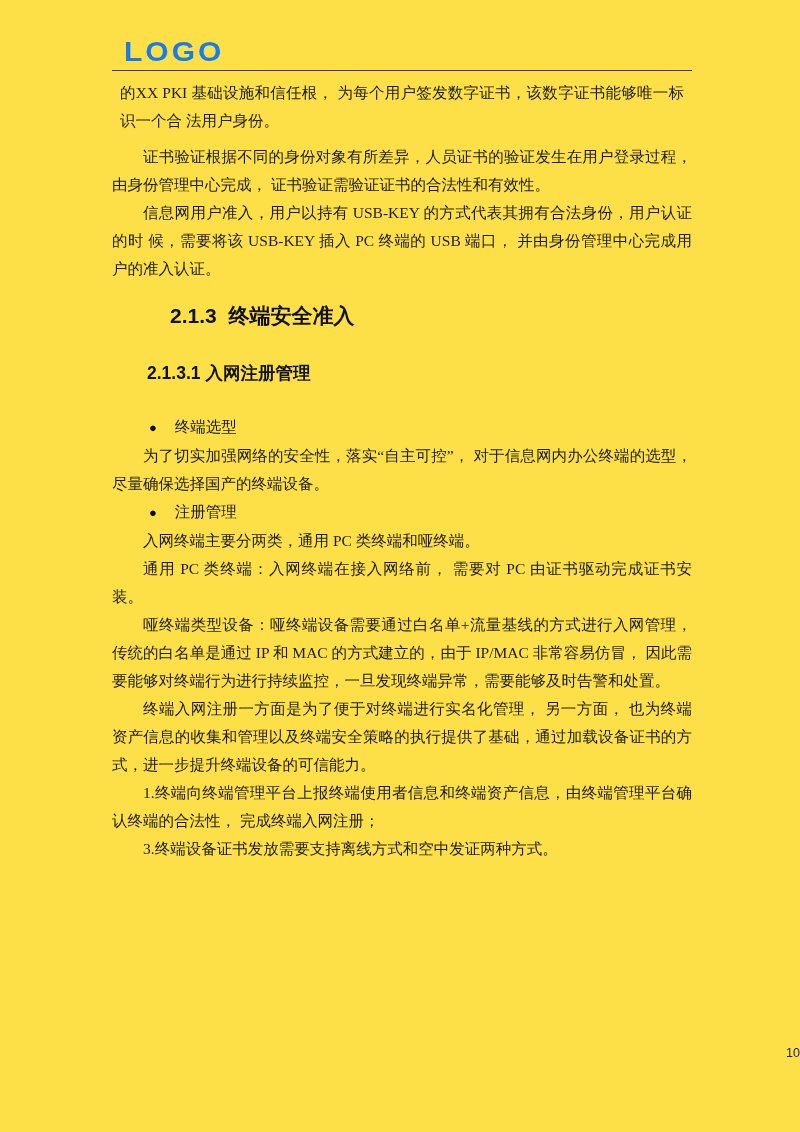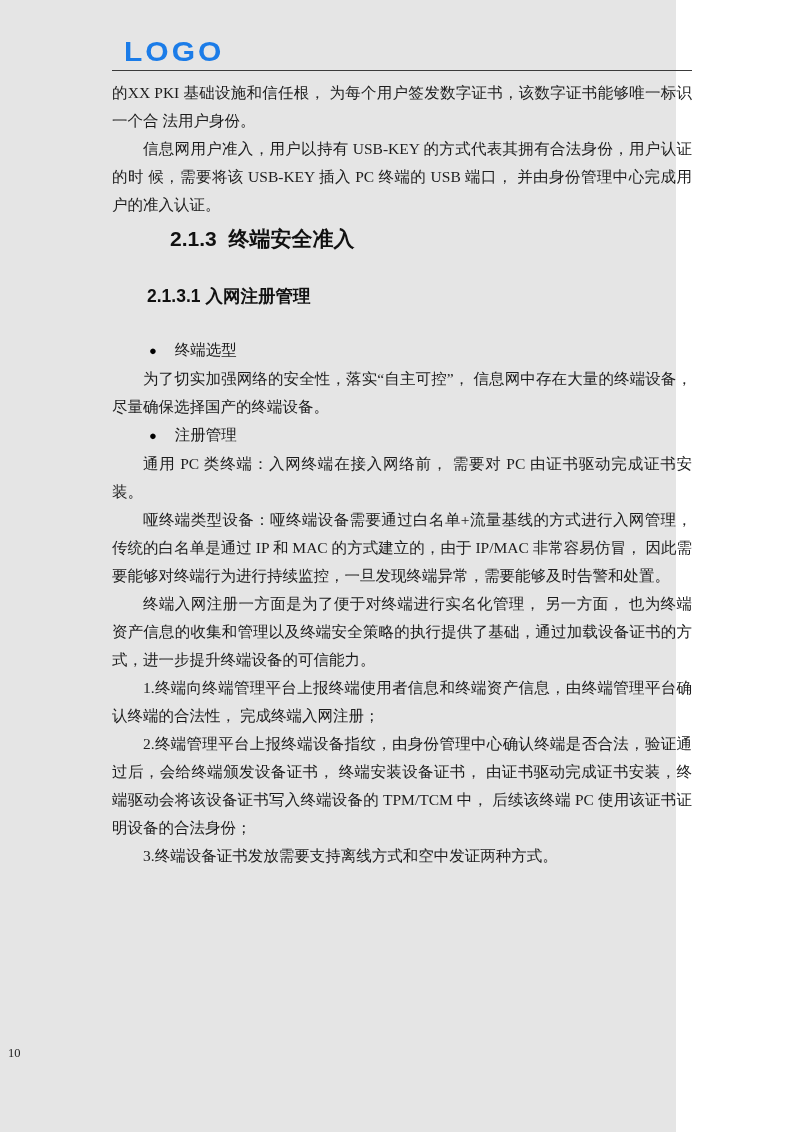--- a/index.html
+++ b/index.html
@@ -5,22 +5,22 @@
   html, body { margin: 0; padding: 0; }
   body {
     width: 800px; height: 1132px;
     background: #ffffff;
     font-family: "Liberation Serif", "DejaVu Serif", serif;
     color: #1c1c1c;
     overflow: hidden;
   }
   .page {
     position: relative;
-    width: 676px; height: 1132px;
-    background: #e5e5e5;
+    width: 800px; height: 1132px;
+    background: #fde047;
   }
   .content {
     position: absolute;
     left: 112px; top: 36px;
     width: 580px;
   }
   .logo {
     font-family: "Liberation Sans", "DejaVu Sans", sans-serif;
     font-weight: bold;
     font-size: 30px;
@@ -35,27 +35,27 @@
     border: none;
     border-top: 1.5px solid #3a3a3a;
     margin: 0 0 8px 0;
   }
   .body-text {
     font-size: 15.5px;
     line-height: 28px;
     text-align: justify;
   }
   .para { text-indent: 2em; margin: 0; }
-  .para-cont { text-indent: 0; margin: 0; }
+  .para-cont { text-indent: 0; margin: 8px; }
   .h2 {
     font-family: "Liberation Sans", "DejaVu Sans", sans-serif;
     font-weight: bold;
     font-size: 21px;
     line-height: 28px;
-    margin: 6px 0 21px 58px;
+    margin: 19px 0 21px 58px;
     white-space: pre;
     color: #111;
   }
   .h3 {
     font-family: "Liberation Sans", "DejaVu Sans", sans-serif;
     font-weight: bold;
     font-size: 17.5px;
     line-height: 24px;
     margin: 31px 0 28px 35px;
     white-space: pre;
@@ -68,59 +68,60 @@
     line-height: 28px;
     font-size: 15.5px;
   }
   .bullet-mark {
     font-size: 13px;
     margin-right: 18px;
     color: #000;
   }
   .page-number {
     position: absolute;
-    left: 8px; right: 0;
+    left: 0; right: 0;
     top: 1046px;
-    text-align: left;
-    font-family: Liberation Serif, serif;
+    text-align: right;
+    font-family: Liberation Sans, sans-serif;
     font-size: 12.5px;
     color: #222;
   }
 </style>
 </head>
 <body>
 
 <div class="page">
   <div class="content">
 
     <div class="logo">LOGO</div>
     <hr class="header-rule">
 
     <div class="body-text">
       <p class="para-cont">的XX PKI 基础设施和信任根， 为每个用户签发数字证书，该数字证书能够唯一标识一个合 法用户身份。</p>
+      <p class="para">证书验证根据不同的身份对象有所差异，人员证书的验证发生在用户登录过程， 由身份管理中心完成， 证书验证需验证证书的合法性和有效性。</p>
       <p class="para">信息网用户准入，用户以持有 USB-KEY 的方式代表其拥有合法身份，用户认证的时 候，需要将该 USB-KEY 插入 PC 终端的 USB 端口， 并由身份管理中心完成用户的准入认证。</p>
 
       <h2 class="h2">2.1.3  终端安全准入</h2>
 
 
       <h3 class="h3">2.1.3.1 入网注册管理</h3>
 
       <div class="bullet-row">
         <span class="bullet-mark">●</span>
         <span>终端选型</span>
       </div>
-      <p class="para">为了切实加强网络的安全性，落实“自主可控”， 信息网中存在大量的终端设备， 尽量确保选择国产的终端设备。</p>
+      <p class="para">为了切实加强网络的安全性，落实“自主可控”， 对于信息网内办公终端的选型， 尽量确保选择国产的终端设备。</p>
 
       <div class="bullet-row">
         <span class="bullet-mark">●</span>
         <span>注册管理</span>
       </div>
+      <p class="para">入网终端主要分两类，通用 PC 类终端和哑终端。</p>
       <p class="para">通用 PC 类终端：入网终端在接入网络前， 需要对 PC 由证书驱动完成证书安装。</p>
       <p class="para">哑终端类型设备：哑终端设备需要通过白名单+流量基线的方式进行入网管理，传统的白名单是通过 IP 和 MAC 的方式建立的，由于 IP/MAC 非常容易仿冒， 因此需要能够对终端行为进行持续监控，一旦发现终端异常，需要能够及时告警和处置。</p>
       <p class="para">终端入网注册一方面是为了便于对终端进行实名化管理， 另一方面， 也为终端资产信息的收集和管理以及终端安全策略的执行提供了基础，通过加载设备证书的方式，进一步提升终端设备的可信能力。</p>
       <p class="para">1.终端向终端管理平台上报终端使用者信息和终端资产信息，由终端管理平台确认终端的合法性， 完成终端入网注册；</p>
-      <p class="para">2.终端管理平台上报终端设备指纹，由身份管理中心确认终端是否合法，验证通过后，会给终端颁发设备证书， 终端安装设备证书， 由证书驱动完成证书安装，终端驱动会将该设备证书写入终端设备的 TPM/TCM 中， 后续该终端 PC 使用该证书证明设备的合法身份；</p>
       <p class="para">3.终端设备证书发放需要支持离线方式和空中发证两种方式。</p>
     </div>
   </div>
 
   <div class="page-number">10</div>
 </div>
 
 </body></html>

